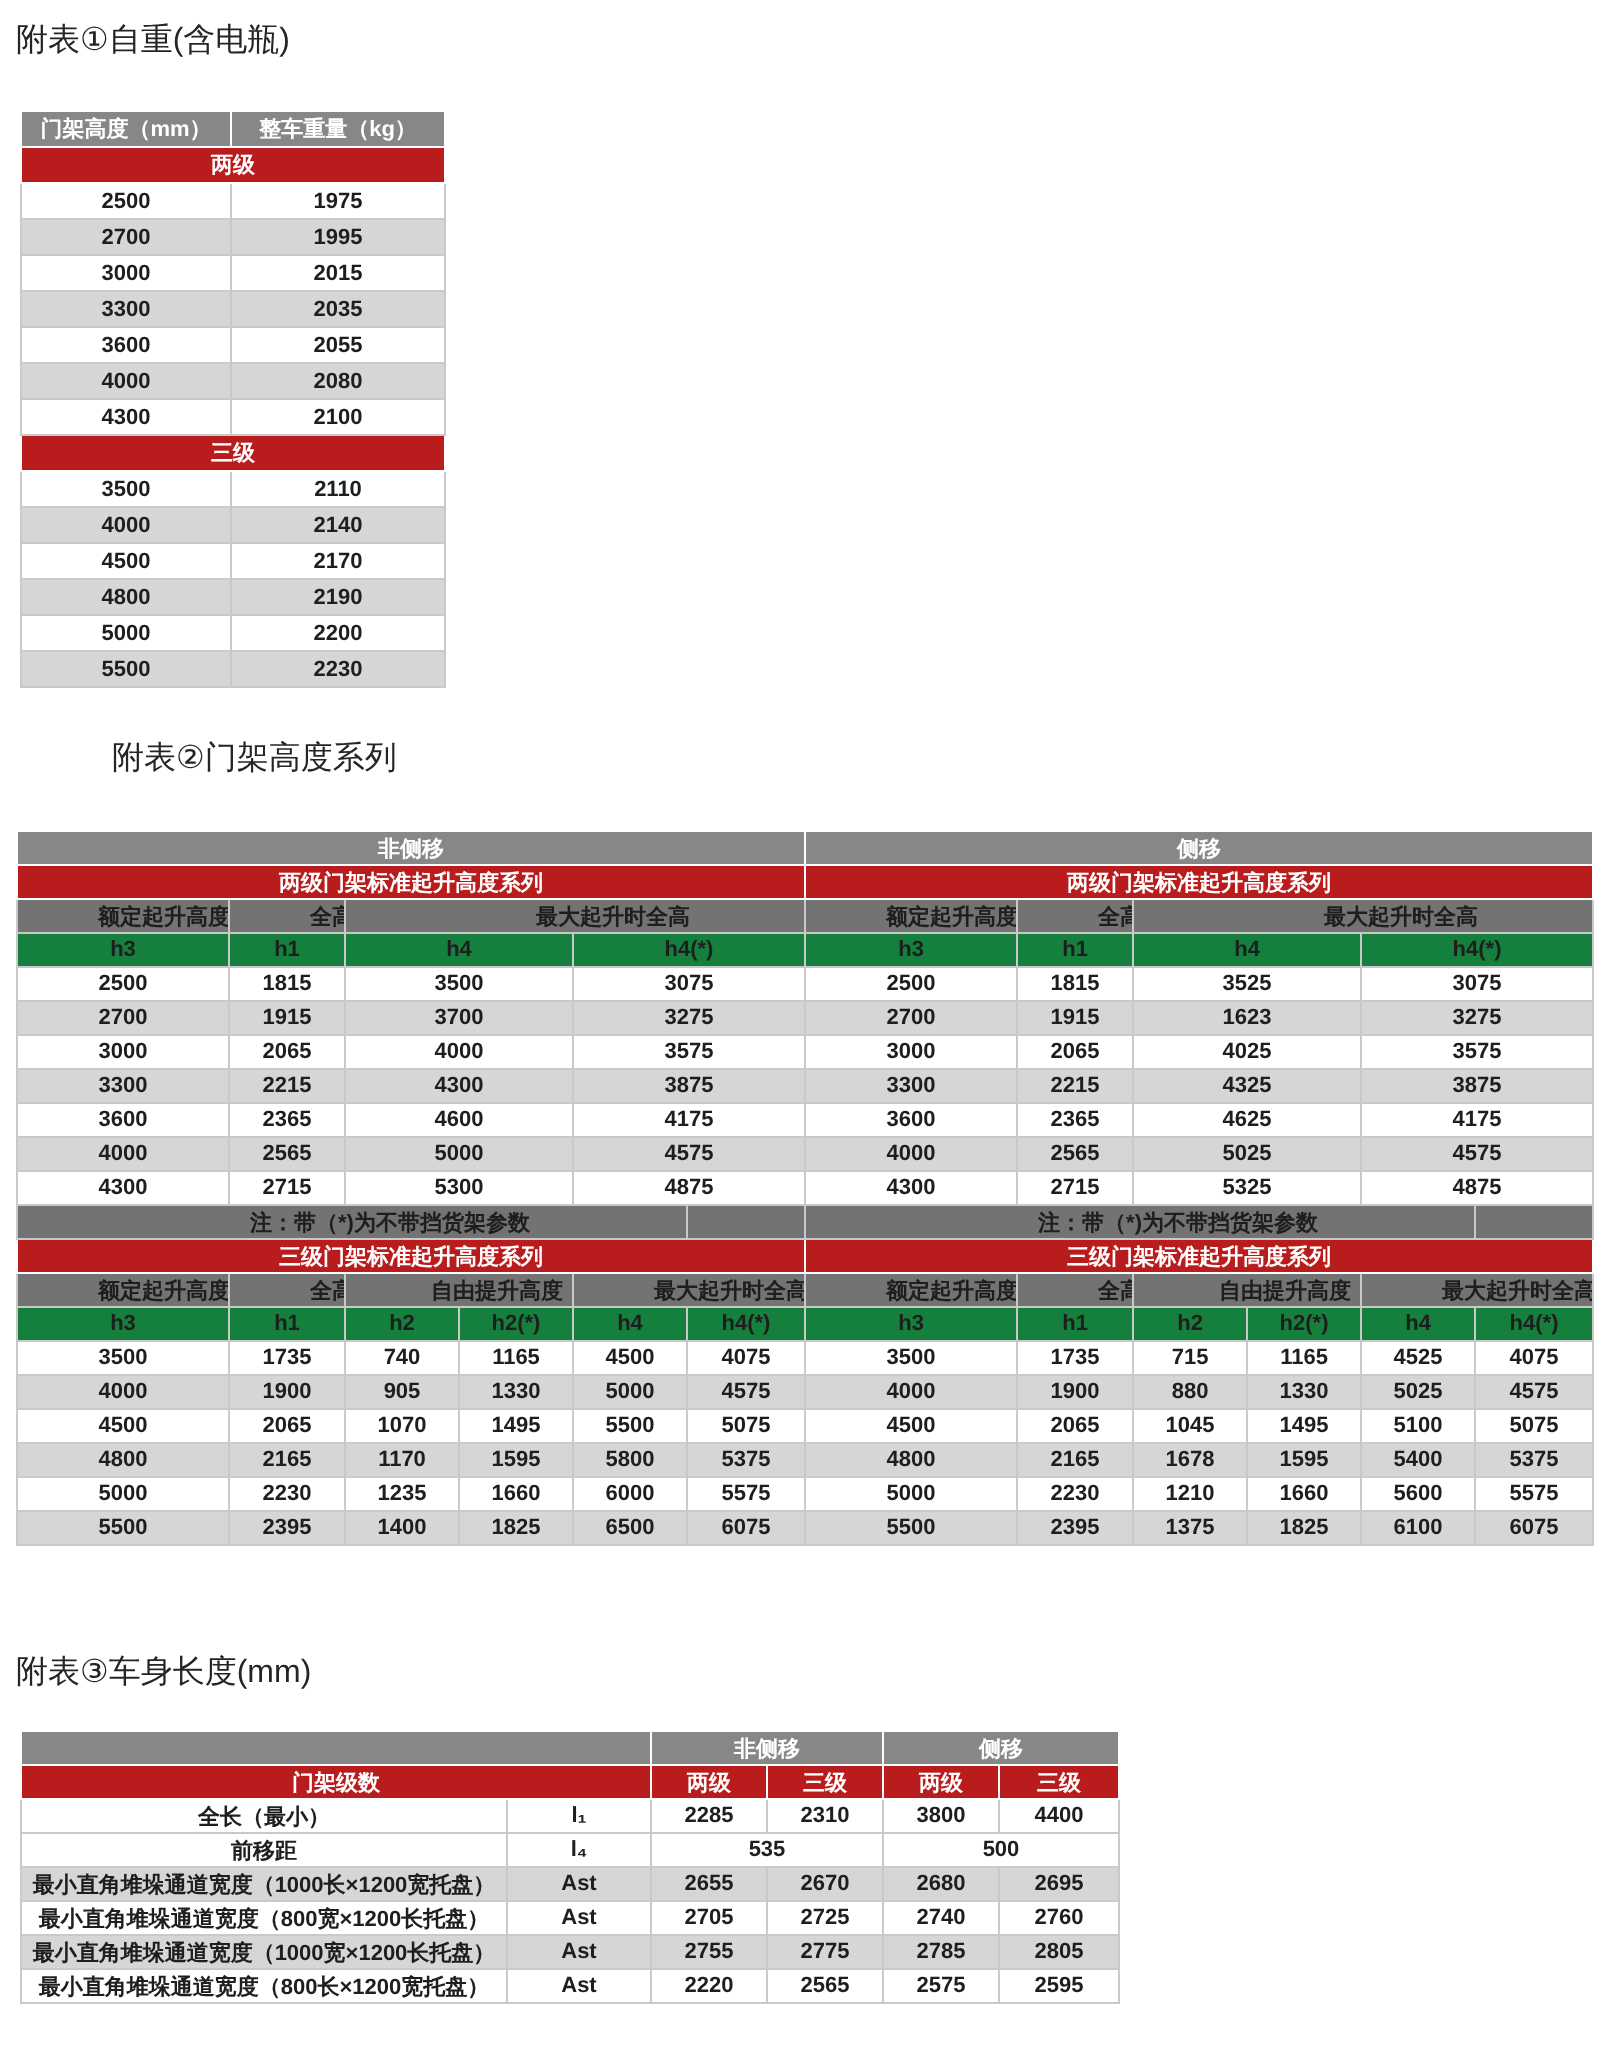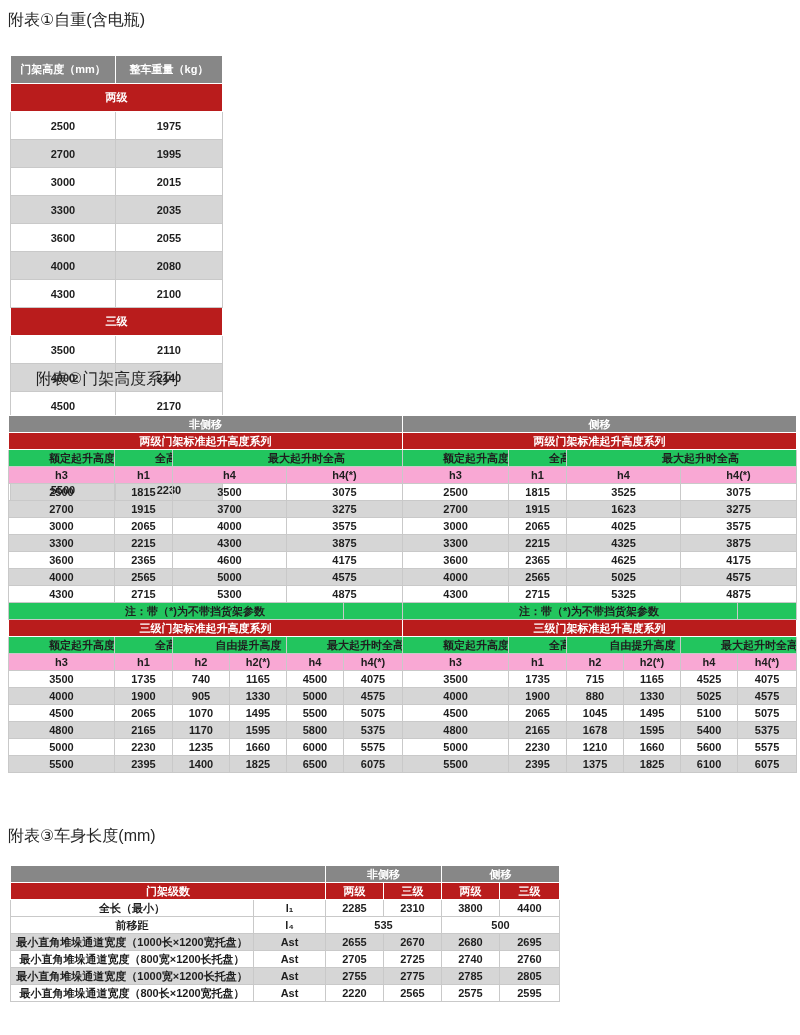--- a/index.html
+++ b/index.html
@@ -6,26 +6,26 @@
   html,body { width:800px; height:1035px; background:#ffffff; }
   body { position:relative; font-family:"Liberation Sans","DejaVu Sans",sans-serif; }
   .title { position:absolute; font-size:16px; color:#252525; }
   .tbl { border-collapse:collapse; table-layout:fixed; }
   .abs { position:absolute; }
   .tbl td {
     border:1px solid #c9c9c9; text-align:center; vertical-align:middle;
     font-size:11px; font-weight:bold; color:#1e1e1e; height:17px;
     padding:0 2px; overflow:hidden; white-space:nowrap;
   }
-  .t1 td { height:28px; }
+  .t1 td { height:18px; }
   tr.banner1 td { background:#878787; color:#ffffff; border-color:#ffffff; }
   tr.banner2 td { background:#b91c1c; color:#ffffff; border-color:#ffffff; }
-  tr.shead td { background:#f9a8d4;margin-left:14px; }
+  tr.shead td { background:#15803d;margin-left:14px; }
   tr.alt td { background:#d6d6d6; }
-  tr.ghead td, tr.note td { background:#22c55e;padding-left:40px; }
+  tr.ghead td, tr.note td { background:#737373;padding-left:40px; }
   .t2wrap { position:absolute; display:flex; }
 </style>
 </head>
 <body>
 
 <div class="title" style="left:8px; top:10px;">附表①自重(含电瓶)</div>
 <table class="tbl t1 abs" style="left:10px; top:55px; width:212px;">
   <colgroup>
       <col style="width:105px">
       <col style="width:107px">
@@ -91,21 +91,21 @@
         <td>5000</td>
         <td>2200</td>
       </tr>
       <tr class="alt">
         <td>5500</td>
         <td>2230</td>
       </tr>
     </tbody>
 </table>
 
-<div class="title" style="left:4px; top:369px;padding-left:32px;">附表②门架高度系列</div>
+<div class="title" style="left:24px; top:369px;padding-left:32px;">附表②门架高度系列</div>
 <div class="t2wrap" style="left:8px; top:415px;">
   <table class="tbl" style="width:394px;" id="t2-half-0">
     <colgroup>
         <col style="width:106px">
         <col style="width:58px">
         <col style="width:57px">
         <col style="width:57px">
         <col style="width:57px">
         <col style="width:59px">
       </colgroup>

